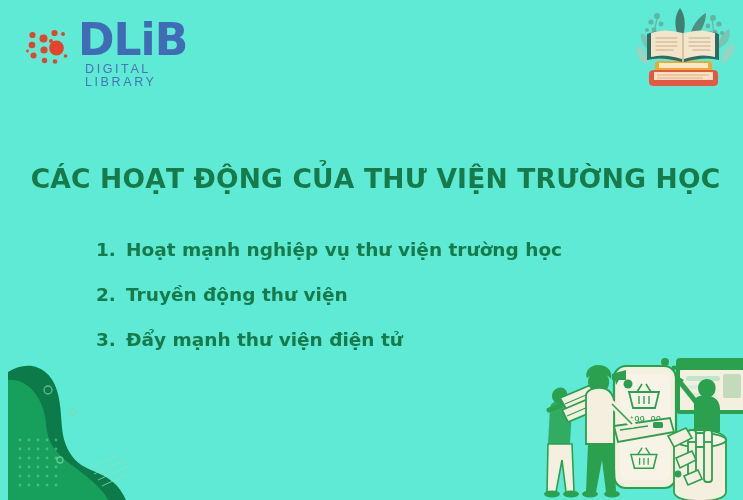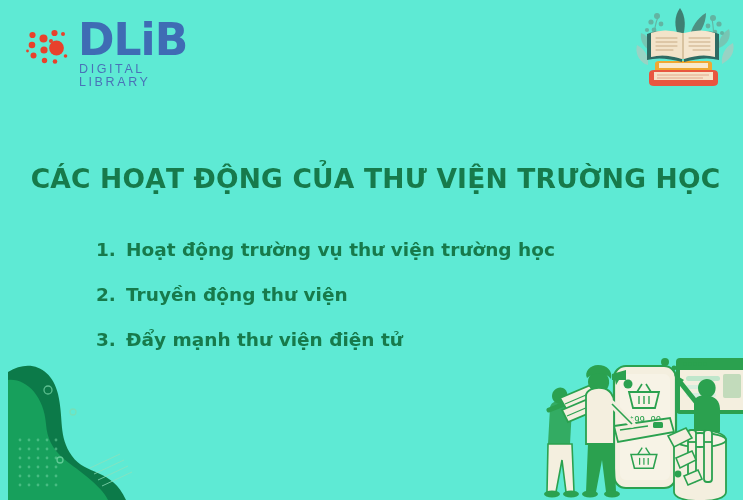--- a/index.html
+++ b/index.html
@@ -18,21 +18,21 @@
   .logo-word{position:absolute;left:52px;top:0px;}
   .logo-dlib{
     font-family:"DejaVu Sans","Liberation Sans",sans-serif;
     font-weight:bold;font-size:44px;line-height:44px;
     color:#3f6cb4;letter-spacing:-1px;
   }
   .logo-sub{
     font-family:"Liberation Sans",sans-serif;
     font-size:12.5px;line-height:13px;color:#4a72b8;
     letter-spacing:2.6px;font-weight:normal;
-    margin-top:1px;margin-left:1px;
+    margin-top:1px;margin-left:7px;
   }
 
   
   .title{
     position:absolute;left:8px;right:0;top:163px;
     text-align:center;
     color:#177a4b;
     font-family:"DejaVu Sans","Liberation Sans",sans-serif;
     font-weight:bold;
     font-size:26.5px;
@@ -153,21 +153,21 @@
       </g>
       <path d="M55 31 L57 31 L57 57 L55 57 Z" fill="#d8c3a0"></path>
     </g>
   </svg>
 
   <div class="title">CÁC HOẠT ĐỘNG CỦA THƯ VIỆN TRƯỜNG HỌC</div>
 
   <div class="list">
     <div class="list-item">
       <span class="list-num">1.</span>
-      <span class="list-txt">Hoạt động trường vụ thư viện trường học</span>
+      <span class="list-txt">Hoạt mạnh nghiệp vụ thư viện trường học</span>
     </div>
     <div class="list-item">
       <span class="list-num">2.</span>
       <span class="list-txt">Truyền động thư viện</span>
     </div>
     <div class="list-item">
       <span class="list-num">3.</span>
       <span class="list-txt">Đẩy mạnh thư viện điện tử</span>
     </div>
   </div>

